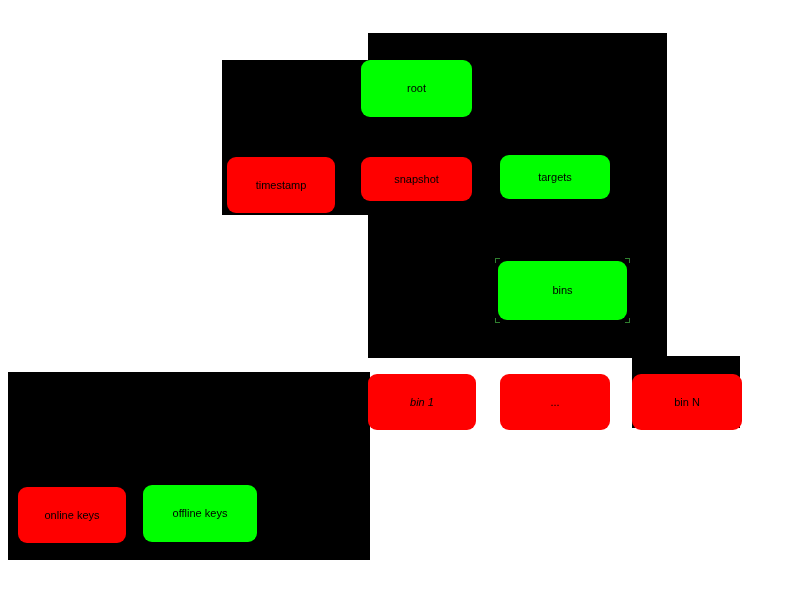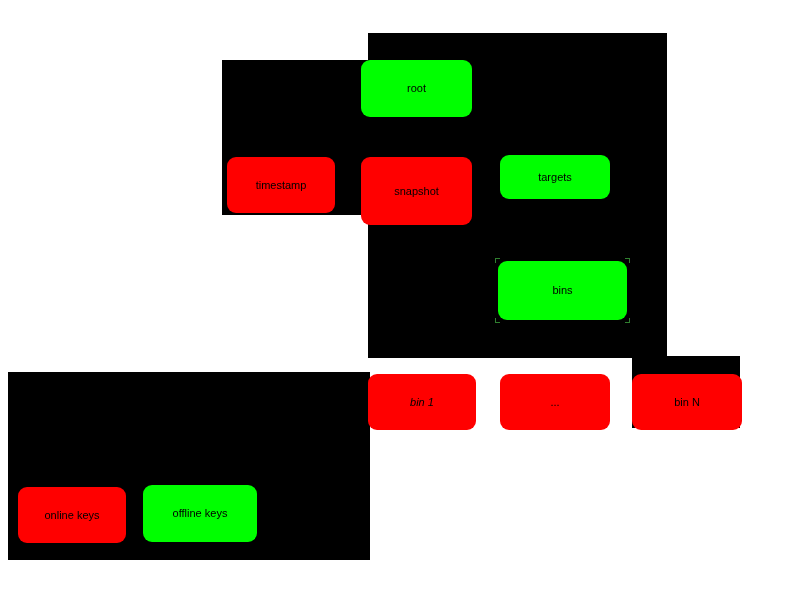--- a/index.html
+++ b/index.html
@@ -60,21 +60,21 @@
       <div class="panel" style="left: 632px; top: 356px; width: 108px; height: 72px; background: rgb(0, 0, 0);"></div>
       <div class="panel" style="left: 8px; top: 372px; width: 362px; height: 188px; background: rgb(0, 0, 0);"></div>
     </div>
   <div id="nodes">
       <div class="node green" style="left: 361px; top: 60px; width: 111px; height: 57px; background: rgb(0, 255, 0); color: rgb(0, 0, 0);">
         <span>root</span>
       </div>
       <div class="node red" style="left: 227px; top: 157px; width: 108px; height: 56px; background: rgb(255, 0, 0); color: rgb(0, 0, 0);">
         <span>timestamp</span>
       </div>
-      <div class="node red" style="left: 361px; top: 157px; width: 111px; height: 68px; background: rgb(255, 0, 0); color: rgb(0, 0, 0);">
+      <div class="node red" style="left: 361px; top: 157px; width: 111px; height: 44px; background: rgb(255, 0, 0); color: rgb(0, 0, 0);">
         <span>snapshot</span>
       </div>
       <div class="node green" style="left: 500px; top: 155px; width: 110px; height: 44px; background: rgb(0, 255, 0); color: rgb(0, 0, 0);">
         <span>targets</span>
       </div>
       <div class="node green selected" style="left: 498px; top: 261px; width: 129px; height: 59px; background: rgb(0, 255, 0); color: rgb(0, 0, 0);">
         <span>bins</span>
         <span class="handle tl"></span>
         <span class="handle tr"></span>
         <span class="handle bl"></span>

